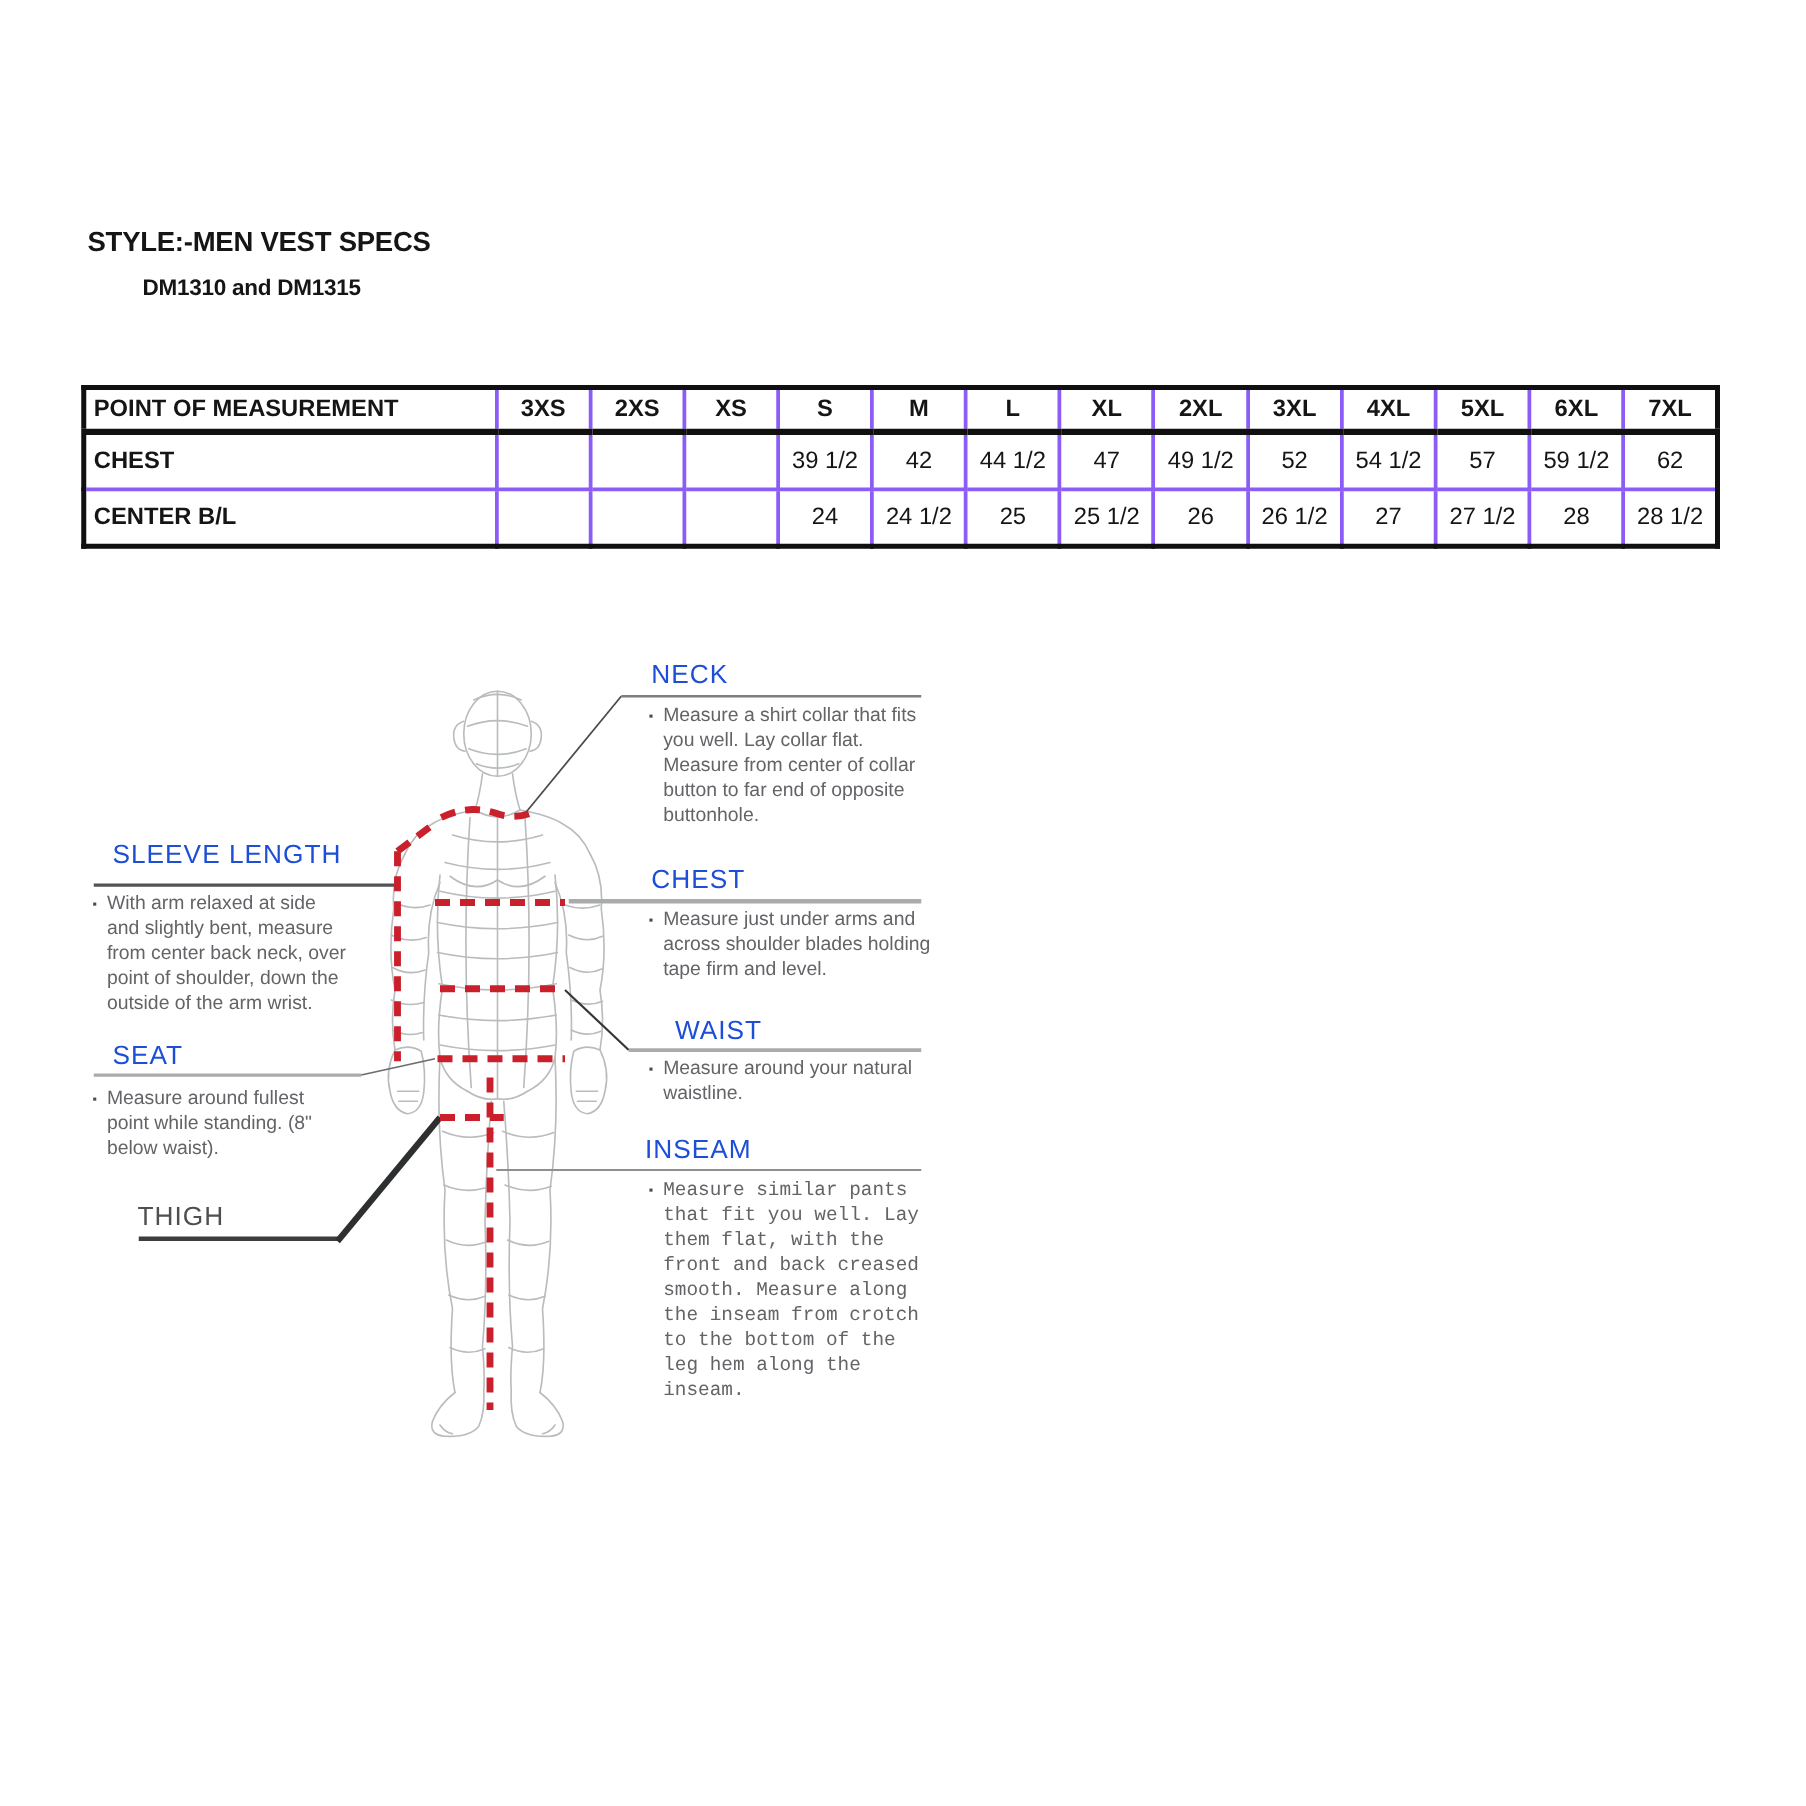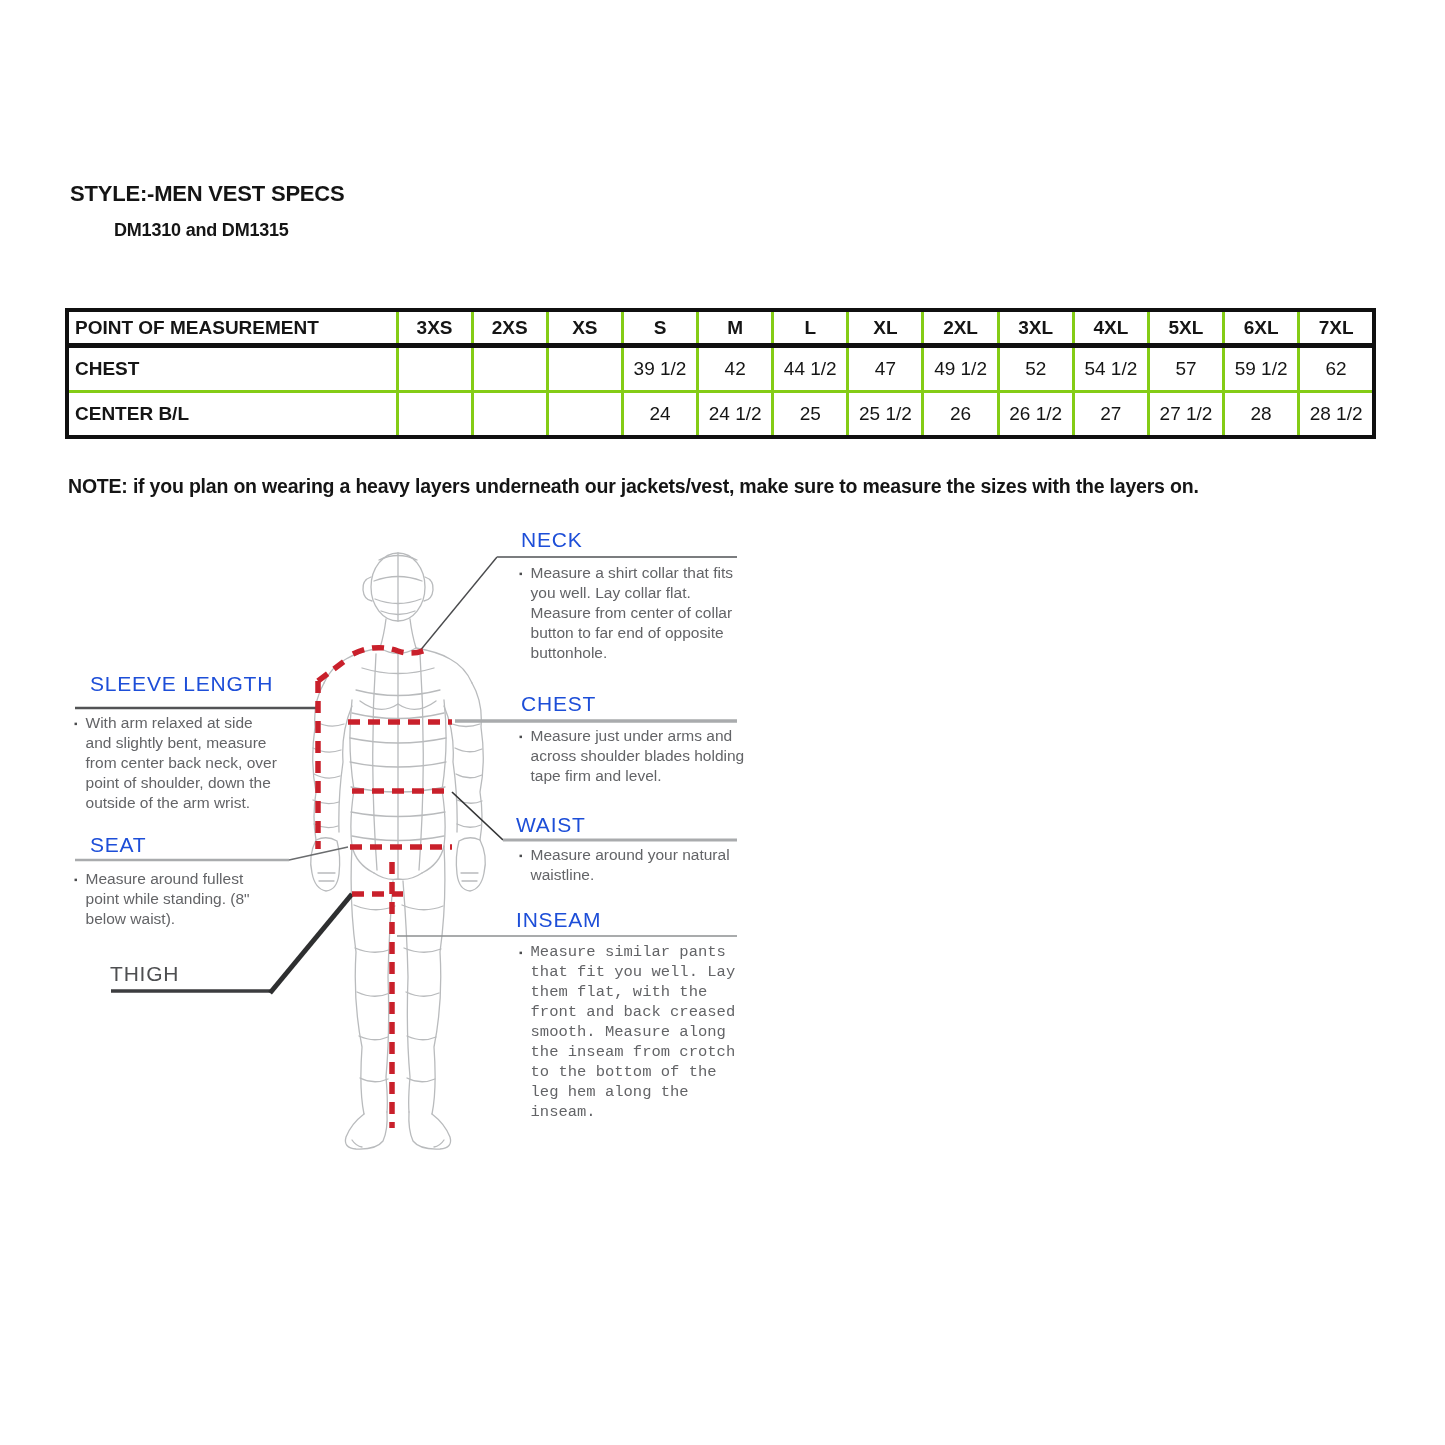--- a/index.html
+++ b/index.html
@@ -18,21 +18,21 @@
     position:absolute;left:70px;top:220px;
     font-size:18px;font-weight:bold;color:#151515;letter-spacing:-0.2px;margin-left:44px;
   }
 
   .tbl-wrap{position:absolute;left:65px;top:308px;}
   table.size{
     border-collapse:collapse;table-layout:fixed;width:1311px;
     border:4px solid #101010;
   }
   table.size th, table.size td{
-    border:3px solid #84cc16;
+    border:3px solid #8b5cf6;
     font-size:19px;color:#151515;text-align:center;vertical-align:middle;
     padding:0 2px;overflow:hidden;white-space:nowrap;
   }
   table.size th{height:31px;font-weight:bold;border-bottom:5px solid #101010;}
   table.size td{height:42px;font-weight:normal;}
   table.size th.first, table.size td.rowlabel{
     text-align:left;padding-left:6px;font-weight:bold;
   }
 
   .note-line{
@@ -59,21 +59,21 @@
   .t-sleeve{left:74px;top:713px;} .t-sleeve .txt{width:196px;}
   .h-seat{left:90px;top:833px;}
   .t-seat{left:74px;top:869px;} .t-seat .txt{width:184px;}
   .h-thigh{left:110px;top:962px;color:#4e4f51;}
   .t-thigh{left:110px;top:1001px;font-size:16.5px;line-height:21.5px;color:#4e4f51;}
   .t-thigh .txt{width:220px;}
   .h-neck{left:521px;top:528px;}
   .t-neck{left:519px;top:563px;} .t-neck .txt{width:206px;}
   .h-chest{left:521px;top:692px;}
   .t-chest{left:519px;top:726px;} .t-chest .txt{width:214px;}
-  .h-waist{left:516px;top:813px;}
+  .h-waist{left:540px;top:813px;}
   .t-waist{left:519px;top:845px;} .t-waist .txt{width:200px;}
   .h-inseam{left:516px;top:908px;}
   .t-inseam{left:519px;top:942px;} .t-inseam .txt{width:212px;font-family:Liberation Mono, monospace;}
 </style>
 </head>
 <body>
 
 <div id="page">
 
   <div class="doc-title">STYLE:-MEN VEST SPECS</div>
@@ -131,21 +131,20 @@
             <td>26 1/2</td>
             <td>27</td>
             <td>27 1/2</td>
             <td>28</td>
             <td>28 1/2</td>
           </tr>
         </tbody>
     </table>
   </div>
 
-  <div class="note-line">NOTE: if you plan on wearing a heavy layers underneath our jackets/vest, make sure to measure the sizes with the layers on.</div>
 
   <svg class="diagram" width="1445" height="1445" viewBox="0 0 1445 1445">
 
     <g fill="none" stroke="#b9bbbd" stroke-width="1.3" stroke-linecap="round">
 
       <ellipse cx="398" cy="587" rx="27" ry="34"></ellipse>
       <path d="M371,577 q-9,3 -8,13 q1,10 9,11"></path>
       <path d="M425,577 q9,3 8,13 q-1,10 -9,11"></path>
       <path d="M398,553 V621"></path>
       <path d="M379,560 q19,-9 38,0"></path>

